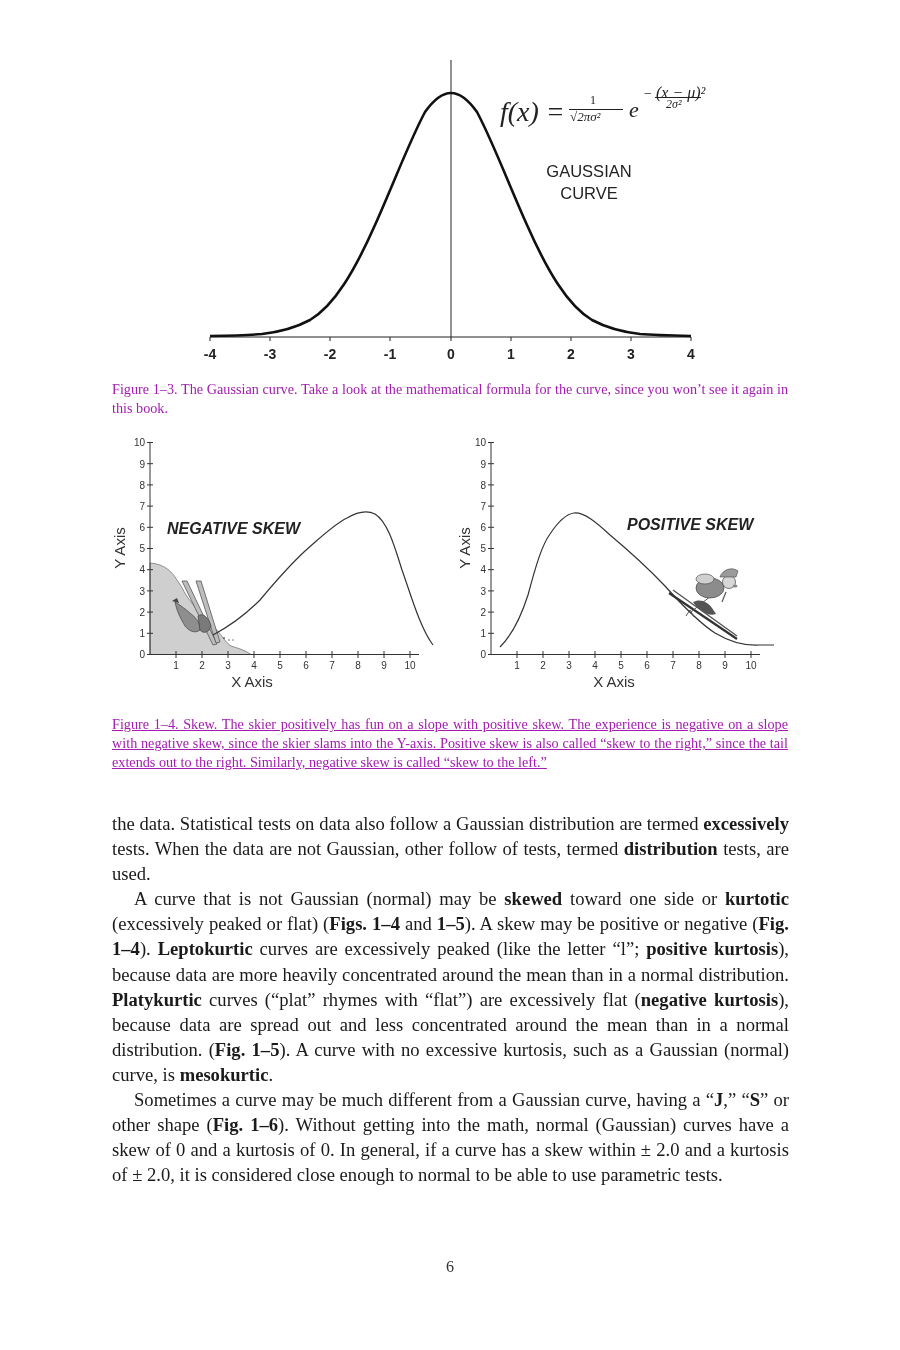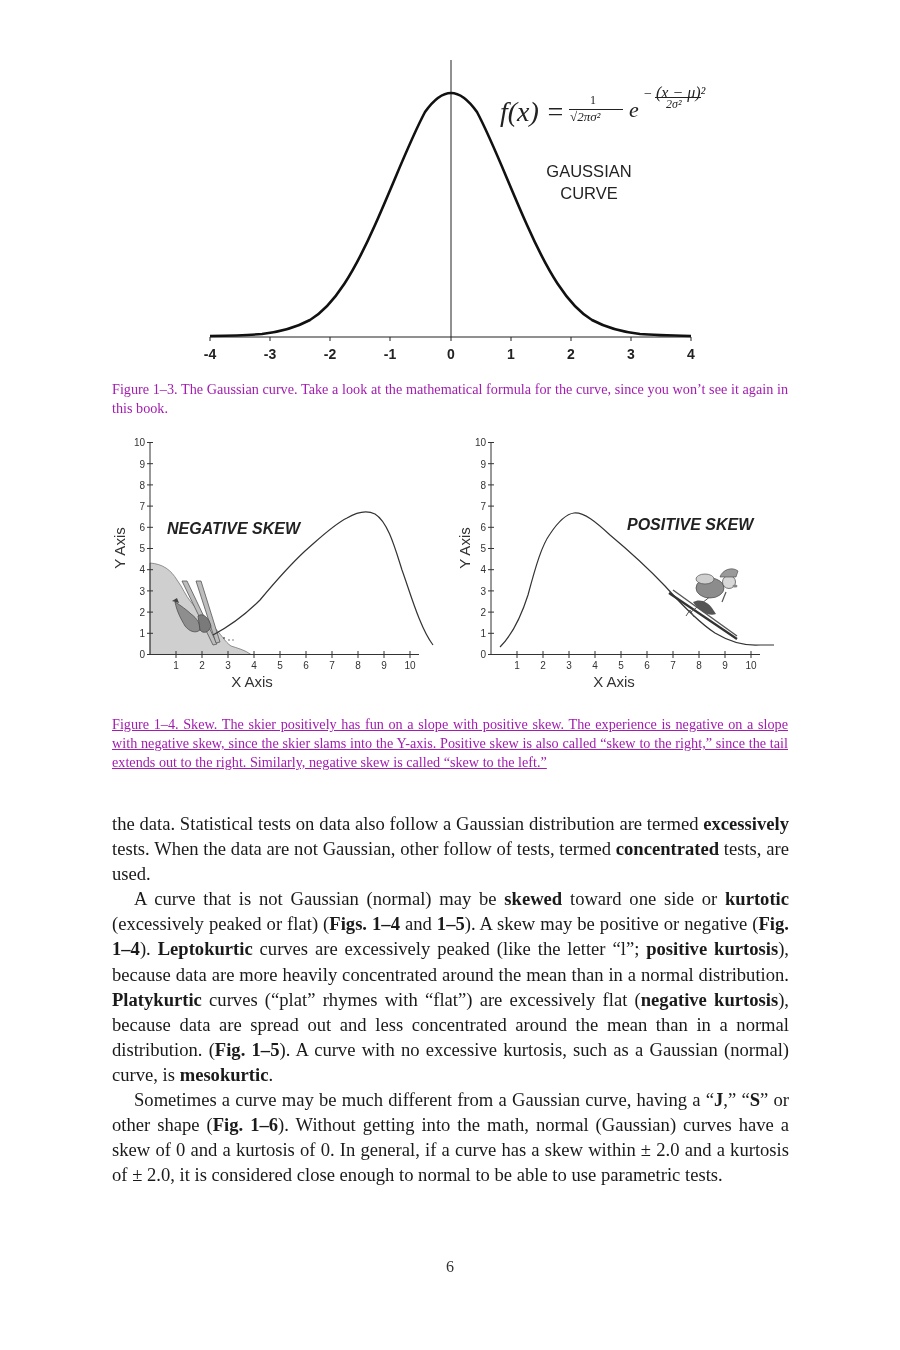--- a/index.html
+++ b/index.html
@@ -224,18 +224,18 @@
     </g>
     <text x="177" y="100" font-size="16" font-weight="bold" font-style="italic" fill="#222">POSITIVE SKEW</text>
     <text x="164" y="257" font-size="15" fill="#333" text-anchor="middle">X Axis</text>
     <text x="0" y="0" font-size="15" fill="#333" text-anchor="middle" transform="translate(20,118) rotate(-90)">Y Axis</text>
   </svg>
 
   <div class="caption" style="top:715px;text-decoration:underline;">Figure 1–4.  Skew. The skier positively has fun on a slope with positive skew. The experience is negative on a slope with negative skew, since the skier slams into the Y-axis. Positive skew is also called “skew to the right,” since the tail extends out to the right. Similarly, negative skew is called “skew to the left.”</div>
 </div>
 
 <div class="body-text">
-  <p><span>the data. Statistical tests on data also follow a Gaussian distribution are termed </span><b>excessively</b><span> tests. When the data are not Gaussian, other follow of tests, termed </span><b>concentrated</b><span> tests, are used.</span></p>
+  <p><span>the data. Statistical tests on data also follow a Gaussian distribution are termed </span><b>excessively</b><span> tests. When the data are not Gaussian, other follow of tests, termed </span><b>distribution</b><span> tests, are used.</span></p>
   <p class="indent"><span>A curve that is not Gaussian (normal) may be </span><b>skewed</b><span> toward one side or </span><b>kurtotic</b><span> (excessively peaked or flat) (</span><b>Figs. 1–4</b><span> and </span><b>1–5</b><span>). A skew may be positive or negative (</span><b>Fig. 1–4</b><span>). </span><b>Leptokurtic</b><span> curves are excessively peaked (like the letter “l”; </span><b>positive kurtosis</b><span>), because data are more heavily concentrated around the mean than in a normal distribution. </span><b>Platykurtic</b><span> curves (“plat” rhymes with “flat”) are excessively flat (</span><b>negative kurtosis</b><span>), because data are spread out and less concentrated around the mean than in a normal distribution. (</span><b>Fig. 1–5</b><span>). A curve with no excessive kurtosis, such as a Gaussian (normal) curve, is </span><b>mesokurtic</b><span>.</span></p>
   <p class="indent"><span>Sometimes a curve may be much different from a Gaussian curve, having a “</span><b>J</b><span>,” “</span><b>S</b><span>” or other shape (</span><b>Fig. 1–6</b><span>). Without getting into the math, normal (Gaussian) curves have a skew of 0 and a kurtosis of 0. In general, if a curve has a skew within ± 2.0 and a kurtosis of ± 2.0, it is considered close enough to normal to be able to use parametric tests.</span></p>
 </div>
 
 <div class="page-number">6</div>
 
 </body></html>

